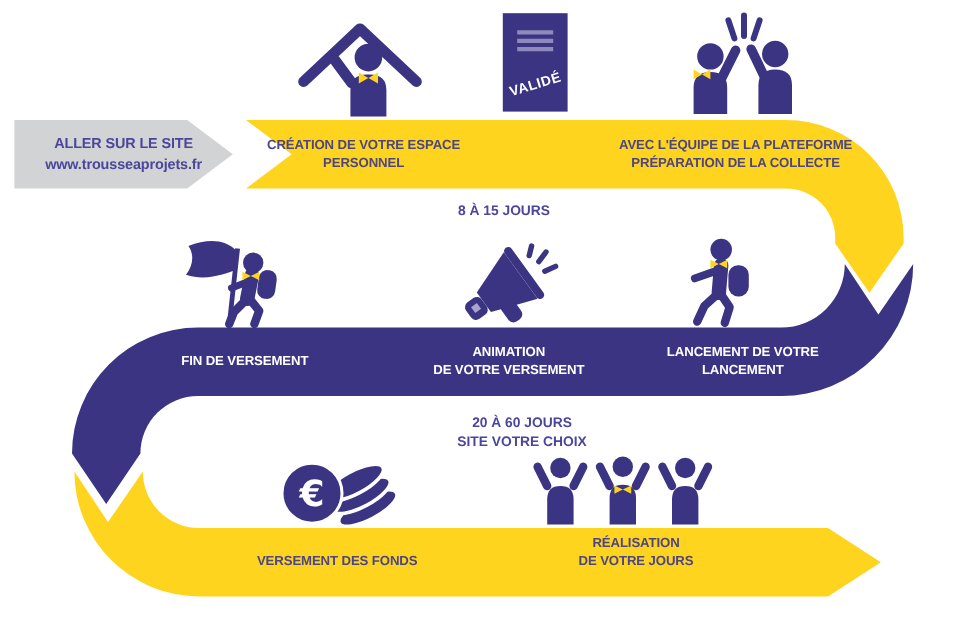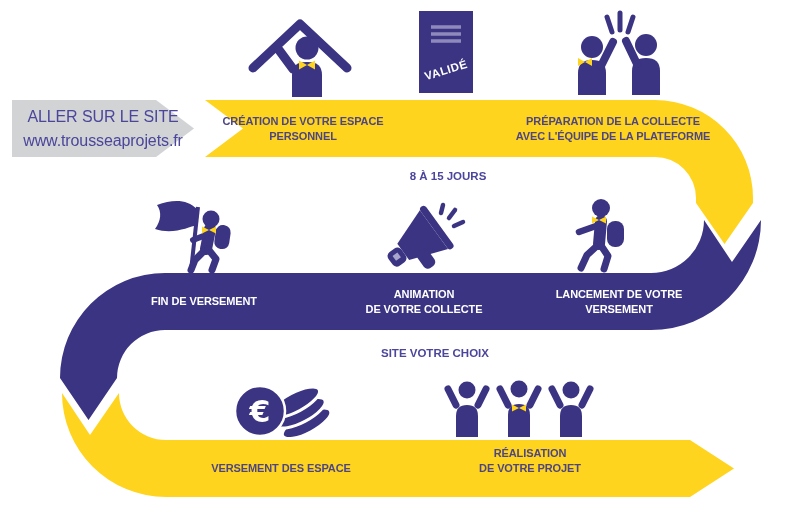--- a/index.html
+++ b/index.html
@@ -14,21 +14,21 @@
   .sP{stroke:var(--purple);fill:none;}
   .label{
     display:flex;flex-direction:column;align-items:center;justify-content:center;
     text-align:center;font-weight:bold;font-size:11px;line-height:1.35;
     letter-spacing:-0.1px;
   }
   .on-yellow{color:var(--label_on_yellow);}
   .on-blue{color:var(--label_on_blue);}
   .duration{color:var(--duration_text);font-size:11.5px;font-weight:bold;
     text-align:center;line-height:1.4;}
-  .arrow-text{color:var(--duration_text);font-weight:normal;font-size:16px;line-height:1.45;}
+  .arrow-text{color:var(--duration_text);font-weight:bold;font-size:12px;line-height:1.45;}
   .stamp{fill:#fff;font-family:"Liberation Sans",sans-serif;font-size:11.5px;
     font-weight:bold;letter-spacing:0.5px;}
   .euro{fill:#fff;font-family:"DejaVu Sans",sans-serif;font-size:30px;font-weight:bold;}
 </style>
 </head>
 <body>
 
 <div id="stage">
 
   <svg class="abs" style="left:0;top:0" width="800" height="528" viewBox="0 0 800 528">
@@ -81,25 +81,25 @@
     <path class="fP" d="M67 85 L67 61 Q67 48 81 48 Q95 48 95 61 L95 85 Z"></path>
     <line class="sP" x1="72" y1="54" x2="61" y2="31" stroke-width="8" stroke-linecap="round"></line>
     <path class="fY" d="M20 52 L13 48 L13 56 Z M20 52 L27 48 L27 56 Z"></path>
   </svg>
 
   <div class="abs label on-yellow" style="left:193px;top:106px;width:220px;height:46px">
     <div>CRÉATION DE VOTRE ESPACE</div>
     <div>PERSONNEL</div>
   </div>
   <div class="abs label on-yellow" style="left:495px;top:106px;width:236px;height:46px">
+    <div>AVEC L'ÉQUIPE DE LA PLATEFORME</div>
     <div>PRÉPARATION DE LA COLLECTE</div>
-    <div>AVEC L'ÉQUIPE DE LA PLATEFORME</div>
   </div>
 
-  <div class="abs duration" style="left:348px;top:168px;width:200px">8 À 15 JOURS</div>
+  <div class="abs duration" style="left:320px;top:168px;width:200px">8 À 15 JOURS</div>
 
   <svg class="abs" style="left:145px;top:197px" width="105" height="75" viewBox="0 0 105 75">
     <path class="fP" d="M52 12 C42 2 28 2 12 8 C17 15 16 24 10 32 C28 38 44 30 52 28 Z"></path>
     <line class="sP" x1="53" y1="10" x2="46" y2="74" stroke-width="4"></line>
     <circle class="fP" cx="66" cy="22" r="8.5"></circle>
     <line class="sP" x1="65" y1="32" x2="61" y2="52" stroke-width="12" stroke-linecap="round"></line>
     <rect class="fP" x="70" y="28" width="15" height="24" rx="7" transform="rotate(8 77 40)"></rect>
     <line class="sP" x1="61" y1="38" x2="48" y2="43" stroke-width="6" stroke-linecap="round"></line>
     <path class="sP" d="M61 52 L50 63 L46 73" stroke-width="7" stroke-linecap="round" stroke-linejoin="round"></path>
     <path class="sP" d="M63 52 L71 62 L67 73" stroke-width="7" stroke-linecap="round" stroke-linejoin="round"></path>
@@ -129,28 +129,29 @@
     <path class="sP" d="M33 47 L21 58 L15 71" stroke-width="7" stroke-linecap="round" stroke-linejoin="round"></path>
     <path class="sP" d="M34 47 L42 59 L38 72" stroke-width="7" stroke-linecap="round" stroke-linejoin="round"></path>
     <path class="fY" d="M33 23 L26 19.5 L26 26.5 Z M33 23 L40 19.5 L40 26.5 Z"></path>
   </svg>
 
   <div class="abs label on-blue" style="left:114px;top:279px;width:180px;height:45px">
     <div>FIN DE VERSEMENT</div>
   </div>
   <div class="abs label on-blue" style="left:334px;top:279px;width:180px;height:45px">
     <div>ANIMATION</div>
-    <div>DE VOTRE COLLECTE</div>
+    <div>DE VOTRE VERSEMENT</div>
   </div>
   <div class="abs label on-blue" style="left:529px;top:279px;width:180px;height:45px">
     <div>LANCEMENT DE VOTRE</div>
-    <div>VERSEMENT</div>
+    <div>LANCEMENT</div>
   </div>
 
   <div class="abs duration" style="left:325px;top:345px;width:220px">
+    <div>20 À 60 JOURS</div>
     <div>SITE VOTRE CHOIX</div>
   </div>
 
   <svg class="abs" style="left:228px;top:381px" width="105" height="57" viewBox="0 0 105 57">
     <g transform="rotate(-28 72 30)">
       <ellipse class="fP" cx="72" cy="44" rx="27" ry="9.5" stroke="#fff" stroke-width="3"></ellipse>
       <ellipse class="fP" cx="72" cy="32" rx="27" ry="9.5" stroke="#fff" stroke-width="3"></ellipse>
       <ellipse class="fP" cx="72" cy="20" rx="27" ry="9.5" stroke="#fff" stroke-width="3"></ellipse>
     </g>
     <circle class="fP" cx="32" cy="30" r="25" stroke="#fff" stroke-width="2.5"></circle>
@@ -169,20 +170,20 @@
     <circle class="fP" cx="25" cy="10" r="8.5"></circle>
     <path class="fP" d="M14 57 L14 36 Q14 25 25 25 Q36 25 36 36 L36 57 Z"></path>
     <circle class="fP" cx="77" cy="9" r="8.5"></circle>
     <path class="fP" d="M66 57 L66 35 Q66 24 77 24 Q88 24 88 35 L88 57 Z"></path>
     <circle class="fP" cx="129" cy="10" r="8.5"></circle>
     <path class="fP" d="M118 57 L118 36 Q118 25 129 25 Q140 25 140 36 L140 57 Z"></path>
     <path class="fY" d="M77 28 L70 24.5 L70 31.5 Z M77 28 L84 24.5 L84 31.5 Z"></path>
   </svg>
 
   <div class="abs label on-yellow" style="left:181px;top:441px;width:200px;height:55px">
-    <div>VERSEMENT DES ESPACE</div>
+    <div>VERSEMENT DES FONDS</div>
   </div>
   <div class="abs label on-yellow" style="left:430px;top:441px;width:200px;height:39px">
     <div>RÉALISATION</div>
-    <div>DE VOTRE PROJET</div>
+    <div>DE VOTRE JOURS</div>
   </div>
 
 </div>
 
 </body></html>

